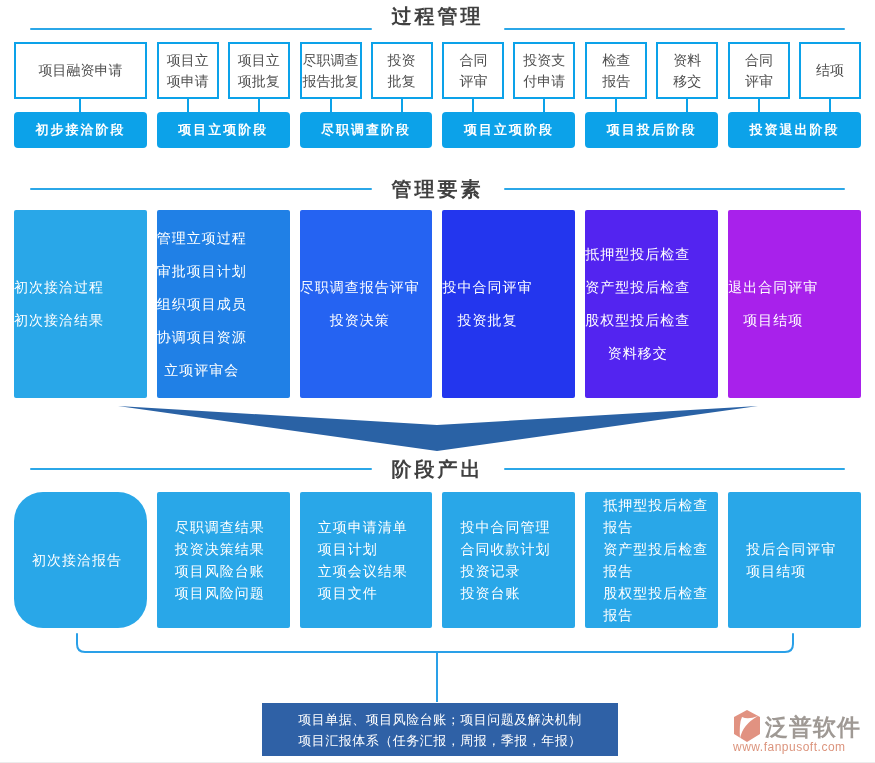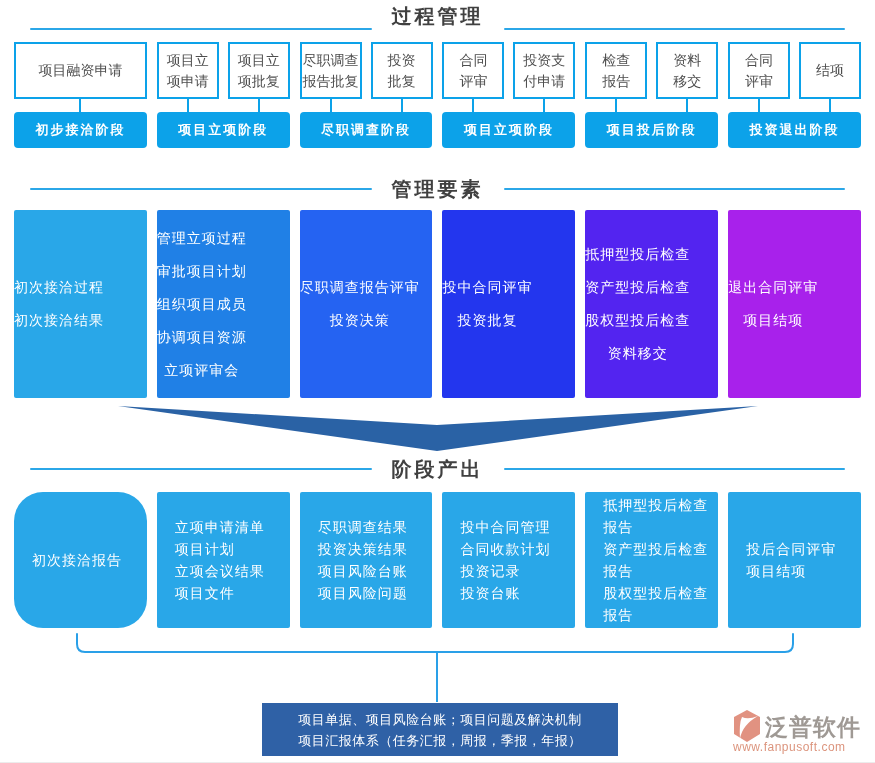--- a/index.html
+++ b/index.html
@@ -209,30 +209,30 @@
     <div class="hline"></div>
     <div class="htitle">阶段产出</div>
     <div class="hline"></div>
   </div>
 
   <div class="row6" id="outputs-row">
     <div class="obox" style="background: rgb(41, 167, 232); border-radius: 29px;">
         <div class="otxt">初次接洽报告</div>
       </div>
     <div class="obox" style="background: rgb(41, 167, 232);">
+        <div class="otxt">尽职调查结果
+投资决策结果
+项目风险台账
+项目风险问题</div>
+      </div>
+    <div class="obox" style="background: rgb(41, 167, 232);">
         <div class="otxt">立项申请清单
 项目计划
 立项会议结果
 项目文件</div>
-      </div>
-    <div class="obox" style="background: rgb(41, 167, 232);">
-        <div class="otxt">尽职调查结果
-投资决策结果
-项目风险台账
-项目风险问题</div>
       </div>
     <div class="obox" style="background: rgb(41, 167, 232);">
         <div class="otxt">投中合同管理
 合同收款计划
 投资记录
 投资台账</div>
       </div>
     <div class="obox" style="background: rgb(41, 167, 232);">
         <div class="otxt">抵押型投后检查
 报告

